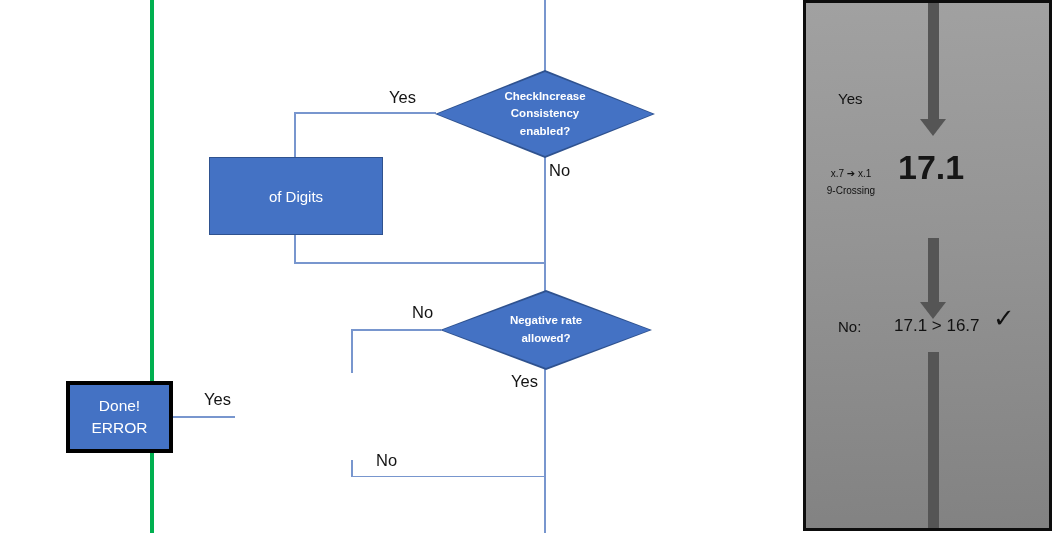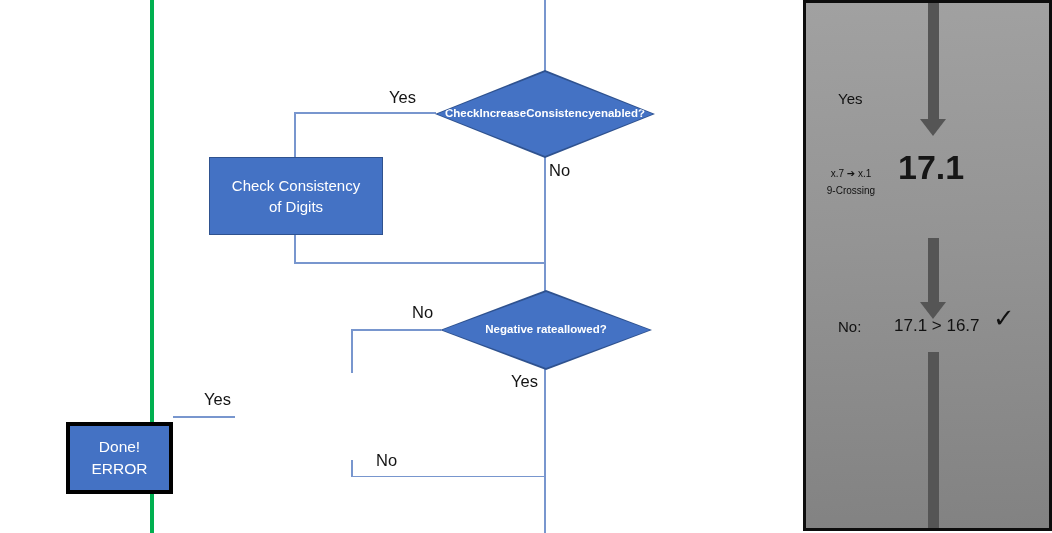--- a/index.html
+++ b/index.html
@@ -10,35 +10,35 @@
   .green-line{position:absolute;left:150px;top:0;width:4px;height:533px;background:#00B050;z-index:1;}
 
   
   .cline{position:absolute;background:#7896CE;z-index:1;}
 
   
   .diamond{position:absolute;z-index:2;background:#2F528F;
     clip-path:polygon(50% 0,100% 50%,50% 100%,0 50%);}
   .diamond .fill{position:absolute;inset:2px;background:#4472C4;
     clip-path:polygon(50% 0,100% 50%,50% 100%,0 50%);
-    display:flex;flex-direction:row;align-items:center;justify-content:center;
+    display:flex;flex-direction:column;align-items:center;justify-content:center;
     color:#fff;text-align:center;font-weight:600;}
   .d-small .fill{font-size:11.5px;line-height:1.5;}
   .d-mid .fill{font-size:11.5px;line-height:1.55;}
   .d-big .fill{font-size:13px;line-height:1.4;}
 
   
   .proc{position:absolute;z-index:2;box-sizing:border-box;background:#4472C4;border:1.5px solid #2F528F;
     display:flex;flex-direction:column;align-items:center;justify-content:center;
     color:#fff;text-align:center;font-size:15px;line-height:1.4;}
 
   
   .terminal{position:absolute;z-index:2;box-sizing:border-box;background:#4472C4;border:4px solid #000;
     display:flex;flex-direction:column;align-items:center;justify-content:center;
-    color:#fff;text-align:center;font-size:15.5px;line-height:1.45;margin-top:41px;}
+    color:#fff;text-align:center;font-size:15.5px;line-height:1.45;}
 
   
   .blabel{position:absolute;z-index:3;color:#141414;font-size:16.5px;}
 
   
   .panel{position:absolute;left:803px;top:0;width:249px;height:531px;box-sizing:border-box;
     border:3px solid #0d0d0d;z-index:2;
     background:linear-gradient(178deg,#a1a1a1 0%,#949494 45%,#828282 100%);}
   .shaft{position:absolute;width:11px;background:#555555;}
   .ahead{position:absolute;width:0;height:0;border-left:13.5px solid transparent;
@@ -72,21 +72,20 @@
 
   <div class="diamond d-small" style="left:435px;top:70px;width:220px;height:88px;">
     <div class="fill">
       <span>CheckIncrease</span>
       <span>Consistency</span>
       <span>enabled?</span>
     </div>
   </div>
 
   <div class="proc" style="left:209px;top:157px;width:174px;height:78px;">
-    <span>Check Consistency</span>
     <span>of Digits</span>
   </div>
 
   <div class="diamond d-mid" style="left:440px;top:290px;width:212px;height:80px;">
     <div class="fill">
       <span>Negative rate</span>
       <span>allowed?</span>
     </div>
   </div>
 

